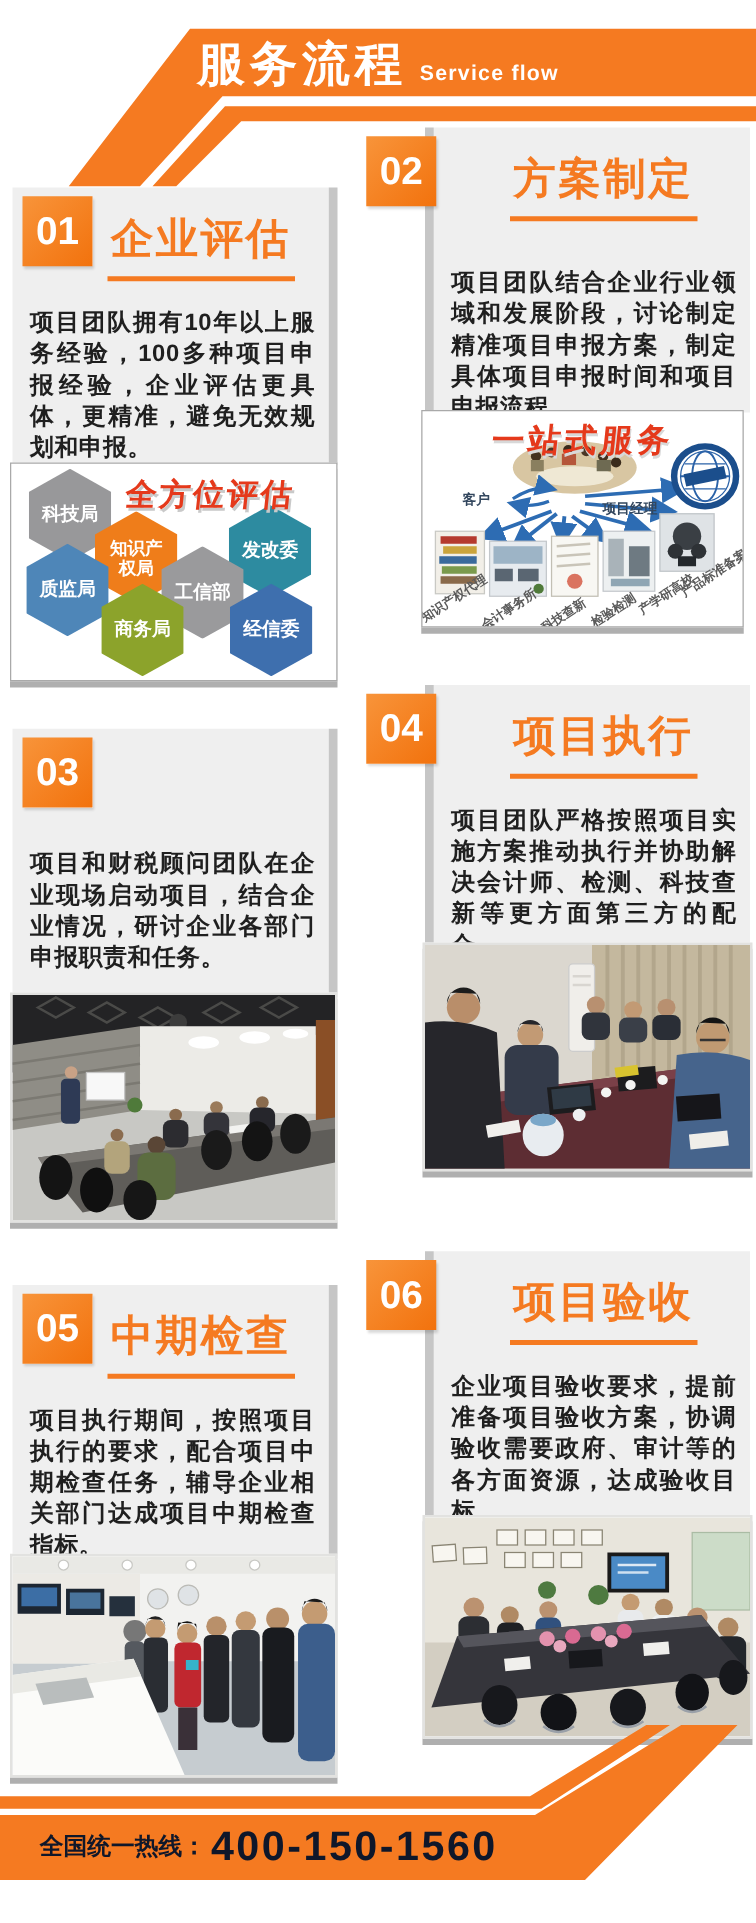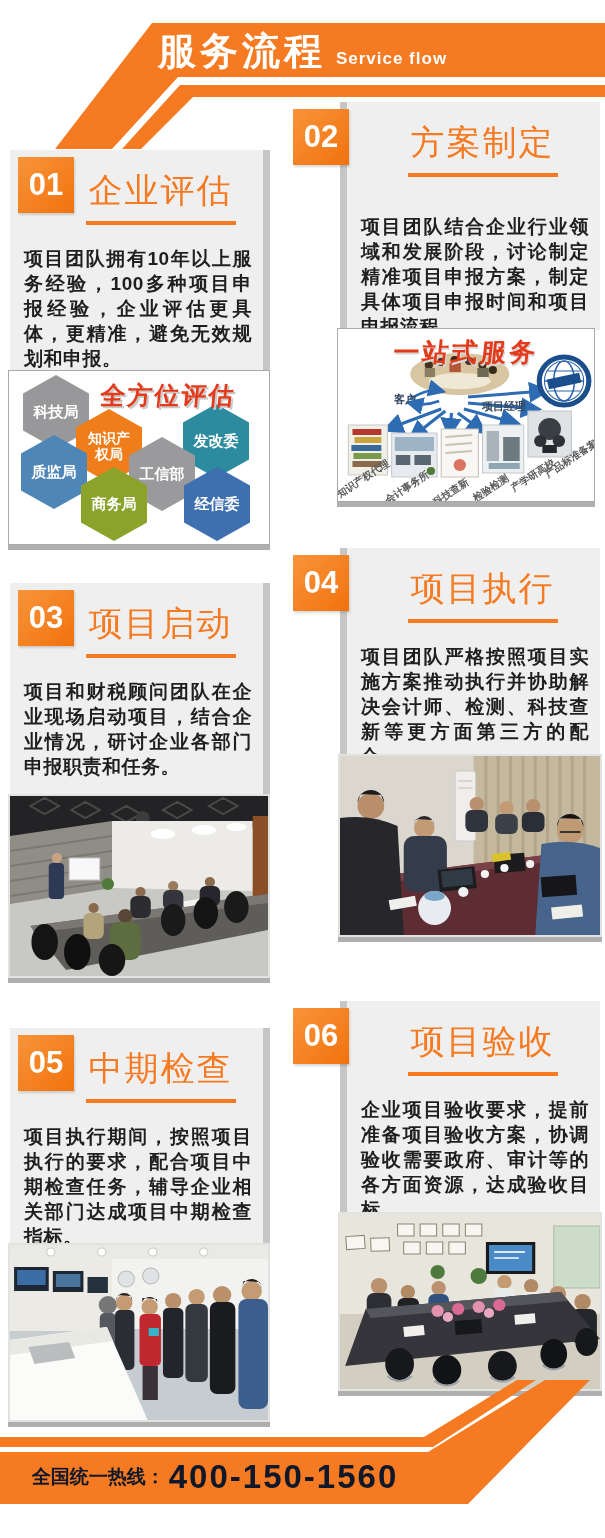--- a/index.html
+++ b/index.html
@@ -26,21 +26,21 @@
   .card.right .card-body::after{content:"";position:absolute;top:0;left:-7px;width:7px;height:100%;background:#c6c6c6;}
   .badge{position:absolute;width:56px;height:56px;z-index:5;
     background:linear-gradient(135deg,#f8943a 0%,#f2720d 100%);
     color:#fff;font-size:31px;font-weight:bold;display:flex;align-items:center;justify-content:center;
     box-shadow:1px 2px 2px rgba(0,0,0,.15);}
   .card.left .badge{left:8px;top:7px;}
   .card.right .badge{left:-54px;top:7px;}
   .title-wrap{position:absolute;top:18px;left:0;right:0;text-align:center;}
   .card.left .title-wrap{padding-left:48px;}
   .card.right .title-wrap{padding-left:18px;}
-  .step-title{display:inline-block;color:#f57a21;font-size:34px;font-weight:normal;letter-spacing:2px;
+  .step-title{display:inline-block;color:#f57a21;font-size:34px;font-weight:bold;letter-spacing:2px;
     padding:0 3px 7px 3px;border-bottom:4px solid #f57a21;}
   .card-text{position:absolute;top:96px;left:14px;right:11px;font-size:19px;font-weight:bold;
     color:#1f1f1f;line-height:25px;letter-spacing:.5px;text-align:justify;}
   .card-media{position:absolute;bottom:0;background:#fff;border:1px solid #a9a9a9;
     box-shadow:0 5px 0 rgba(110,110,110,.55);}
   .card.left .card-media{left:-2px;right:-7px;}
   .card.right .card-media{left:-9px;right:-2px;}
   .photo{border:2px solid #e2e2e0;}
   .photo svg{width:100%;height:100%;}
 
@@ -179,37 +179,34 @@
         <g>
           <circle cx="219" cy="52" r="24" fill="#fff" stroke="#1b4e8c" stroke-width="5"></circle>
           <ellipse cx="219" cy="52" rx="10" ry="20" fill="none" stroke="#2a62a8" stroke-width="1.5"></ellipse>
           <ellipse cx="219" cy="52" rx="19" ry="20" fill="none" stroke="#2a62a8" stroke-width="1"></ellipse>
           <line x1="200" y1="52" x2="238" y2="52" stroke="#2a62a8" stroke-width="1.5"></line>
           <line x1="203" y1="42" x2="235" y2="42" stroke="#2a62a8" stroke-width="1"></line>
           <line x1="203" y1="62" x2="235" y2="62" stroke="#2a62a8" stroke-width="1"></line>
           <rect x="203" y="47" width="32" height="10" fill="#1b4e8c" transform="rotate(-12 219 52)"></rect>
         </g>
       </svg>
-      <div class="svc-label" style="left:56px;top:63px;">客户</div>
+      <div class="svc-label" style="left:32px;top:63px;">客户</div>
       <div class="svc-label" style="left:96px;top:70px;margin-left:48px;">项目经理</div>
       <div class="svc-rot" style="left:4px;top:158px;">知识产权代理</div>
       <div class="svc-rot" style="left:52px;top:164px;">会计事务所</div>
       <div class="svc-rot" style="left:100px;top:166px;">科技查新</div>
       <div class="svc-rot" style="left:140px;top:162px;">检验检测</div>
       <div class="svc-rot" style="left:178px;top:152px;">产学研高校</div>
       <div class="svc-rot" style="left:212px;top:138px;">产品标准备案</div>
     </div>
   </div>
 
   <div class="card left" style="left:10px;top:583px;height:395px;">
     <div class="card-body" style="height:215px;"></div>
     <div class="badge">03</div>
-    <div class="title-wrap">
-      <span class="step-title">项目启动</span>
-    </div>
     <div class="card-text">项目和财税顾问团队在企业现场启动项目，结合企业情况，研讨企业各部门申报职责和任务。</div>
     <div class="card-media photo" style="height:180px;">
       <svg viewBox="0 0 253 180" preserveAspectRatio="none">
         <rect width="253" height="180" fill="#c8c8c4"></rect>
         <path d="M0,0 H253 V30 L0,62 Z" fill="#232325"></path>
         <path d="M20,10 l14,-8 14,8 -14,8 Z M60,14 l14,-8 14,8 -14,8 Z M100,18 l14,-8 14,8 -14,8 Z M150,14 l14,-8 14,8 -14,8 Z M195,10 l14,-8 14,8 -14,8 Z" fill="none" stroke="#4a4a48" stroke-width="2"></path>
         <circle cx="130" cy="22" r="7" fill="#3c3c3c"></circle>
         <path d="M100,25 H238 V95 L100,92 Z" fill="#ecebe7"></path>
         <ellipse cx="150" cy="38" rx="12" ry="5" fill="#ffffff"></ellipse>
           <ellipse cx="190" cy="34" rx="12" ry="5" fill="#ffffff"></ellipse>

